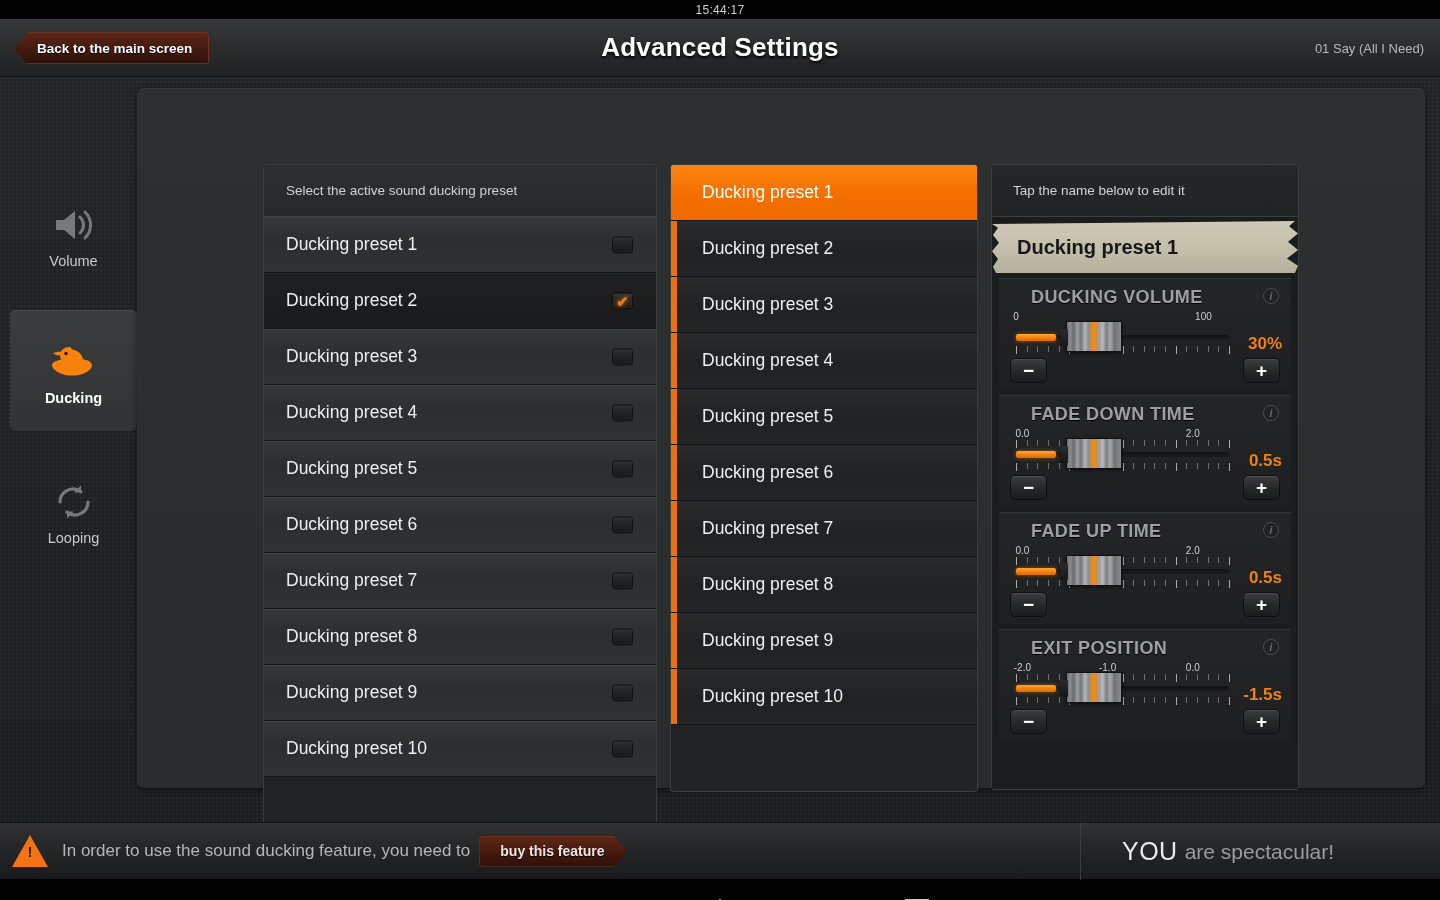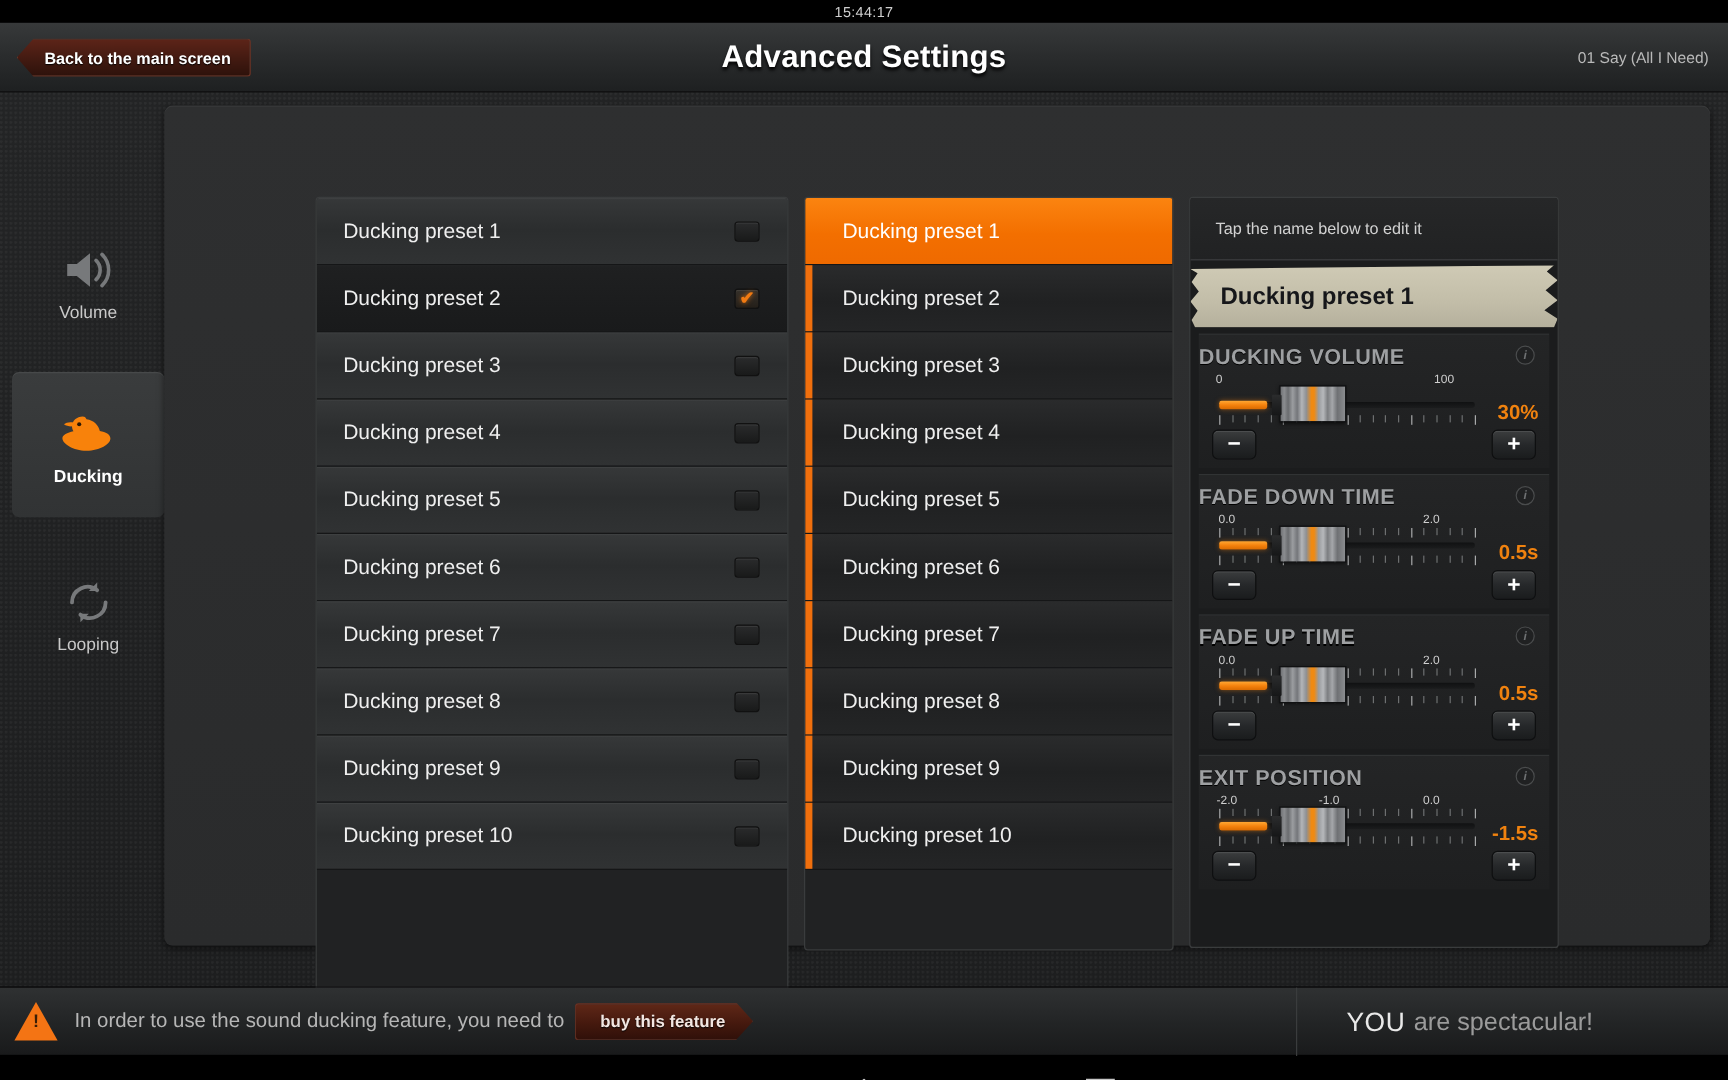--- a/index.html
+++ b/index.html
@@ -155,21 +155,21 @@
   }
   .nametape .nm{ font-size:20px; font-weight:bold; color:#16171a; }
 
   .sliderbox{
     position:relative; margin:5px 7px 0 7px; height:112px;
     background:linear-gradient(180deg,#242526 0%,#1e1f20 100%);
     border-top:1px solid #313334;
   }
   #editor-slots{ padding:0; }
   .sliderbox .stitle{
-    position:absolute; left:0; top:8px;
+    position:absolute; left:32px; top:8px;
     font-size:18px; font-weight:bold; letter-spacing:.4px;
     color:#9ea0a2; text-shadow:0 1px 0 #000;
   }
   .infoicon{
     position:absolute; right:12px; top:9px;
     width:16px; height:16px; border-radius:50%;
     border:1px solid #4a4c4d; color:#6f7173;
     font-size:10px; font-style:italic; font-weight:bold;
     display:flex; align-items:center; justify-content:center;
     background:#202122; cursor:pointer;
@@ -258,21 +258,21 @@
     display:flex; align-items:center;
     color:#f3e7e2; font-size:14px; font-weight:bold;
     clip-path:polygon(0 0, calc(100% - 14px) 0, 100% 50%, calc(100% - 14px) 100%, 0 100%);
     text-shadow:0 1px 1px #000; cursor:pointer;
   }
   #spectacular{
     position:absolute; right:0; top:0; width:360px; height:57px;
     border-left:1px solid #3a3c3d;
     display:flex; align-items:center; padding-left:41px;
   }
-  #spectacular .you{ font-size:22px; color:#e9e9e9; letter-spacing:.5px; }
+  #spectacular .you{ font-size:25px; color:#e9e9e9; letter-spacing:.5px; }
   #spectacular .rest{ font-size:21px; color:#9b9b9b; margin-left:7px; }
 
   
   #navbar{
     width:1440px; height:60px; background:#000;
     display:flex; align-items:center; justify-content:center; gap:135px;
   }
   #navbar .nbtn{ cursor:pointer; display:flex; align-items:center; justify-content:center; width:60px; height:40px;}
 </style>
 </head>
@@ -325,20 +325,21 @@
           <path d="M13 35.5v-7h7z" fill="#77797b"></path>
         </svg>
       </span>
       <span class="lbl">Looping</span>
     </div>
   </div>
 
   <div id="frame"></div>
 
   <div class="col" id="col1">
+    <div class="colhdr">Select the active sound ducking preset</div>
     <div id="col1-rows">
         <div class="listrow">
           <span class="rlabel">Ducking preset 1</span>
           <span class="chk"></span>
         </div>
         <div class="listrow selected">
           <span class="rlabel">Ducking preset 2</span>
           <span class="chk on">
             <span class="tick">✔</span>
           </span>

